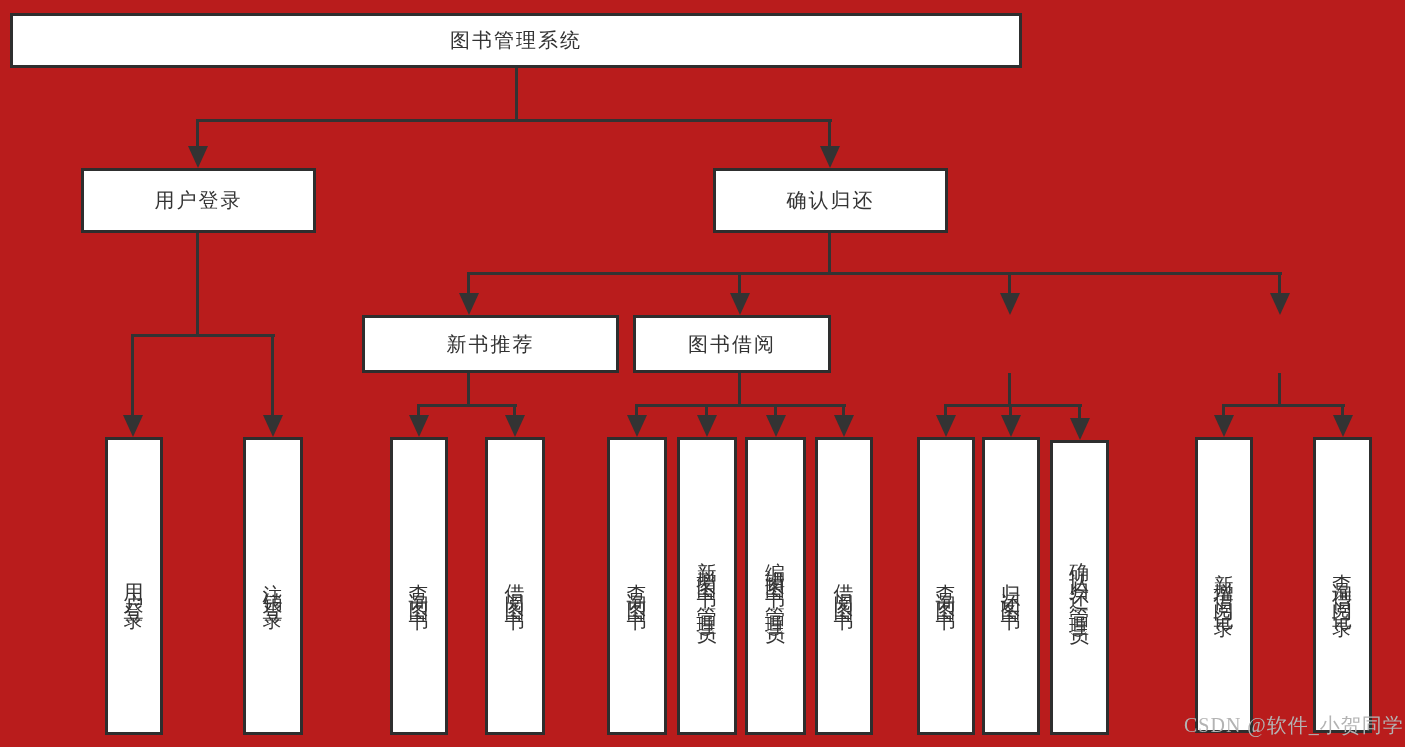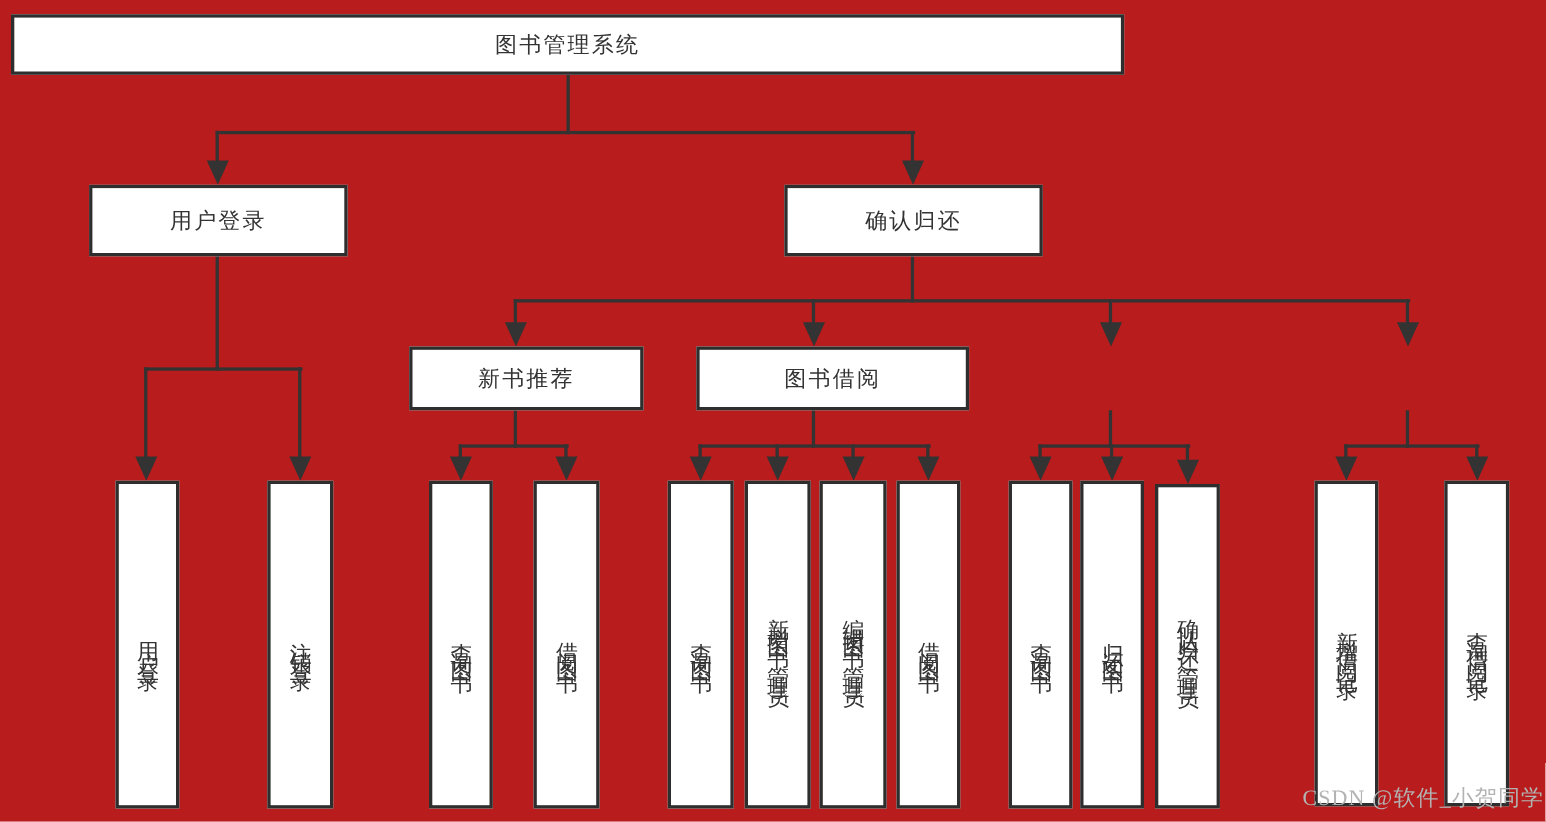--- a/index.html
+++ b/index.html
@@ -119,24 +119,24 @@
     <span>图书管理系统</span>
   </div>
 
   <div class="box" style="left:81px;top:168px;width:235px;height:65px;">
     <span>用户登录</span>
   </div>
   <div class="box" style="left:713px;top:168px;width:235px;height:65px;">
     <span>确认归还</span>
   </div>
 
-  <div class="box" style="left:362px;top:315px;width:213px;height:58px;margin-left:10px;">
+  <div class="box" style="left:362px;top:315px;width:257px;height:58px;">
     <span>新书推荐</span>
   </div>
-  <div class="box" style="left:633px;top:315px;width:248px;height:58px;">
+  <div class="box" style="left:633px;top:315px;width:198px;height:58px;">
     <span>图书借阅</span>
   </div>
 
   <div class="box vbox" style="left:105px;top:437px;width:58px;height:298px;">
     <span>用户登录</span>
   </div>
   <div class="box vbox" style="left:243px;top:437px;width:60px;height:298px;">
     <span>注销登录</span>
   </div>
 

